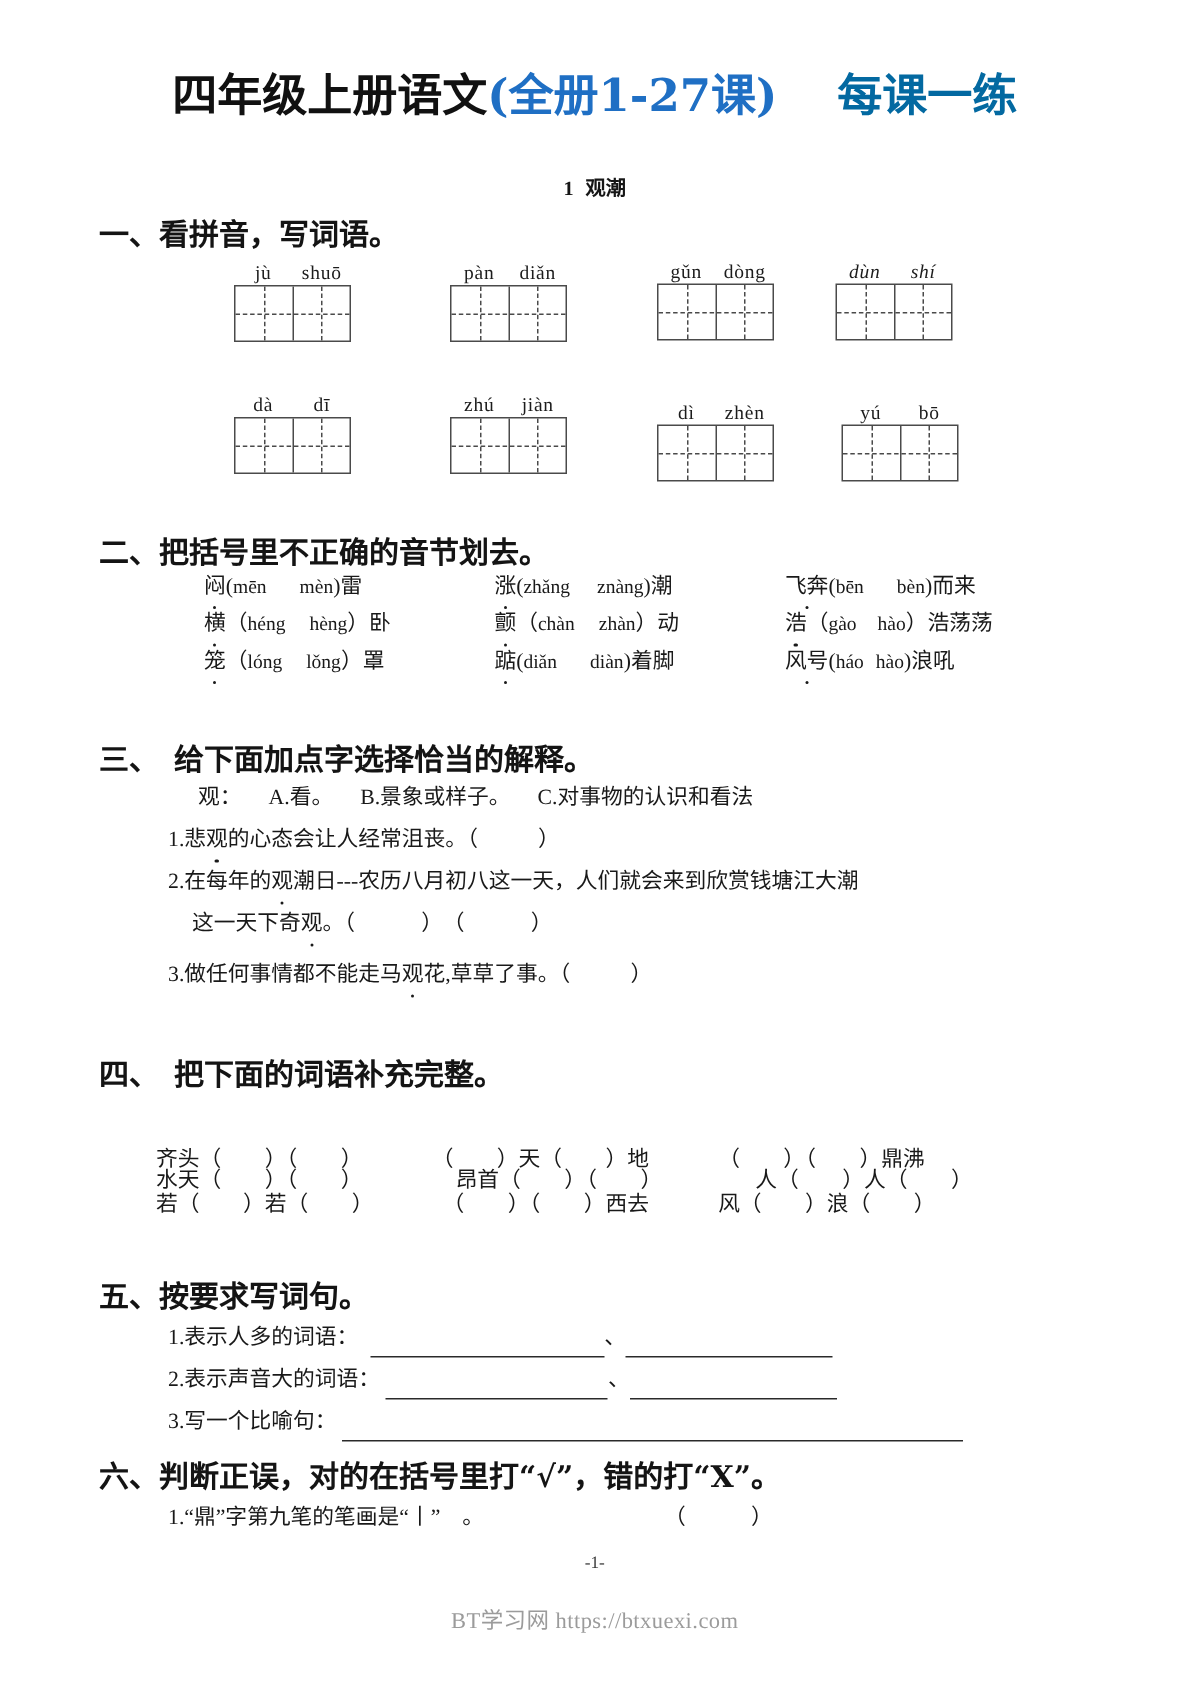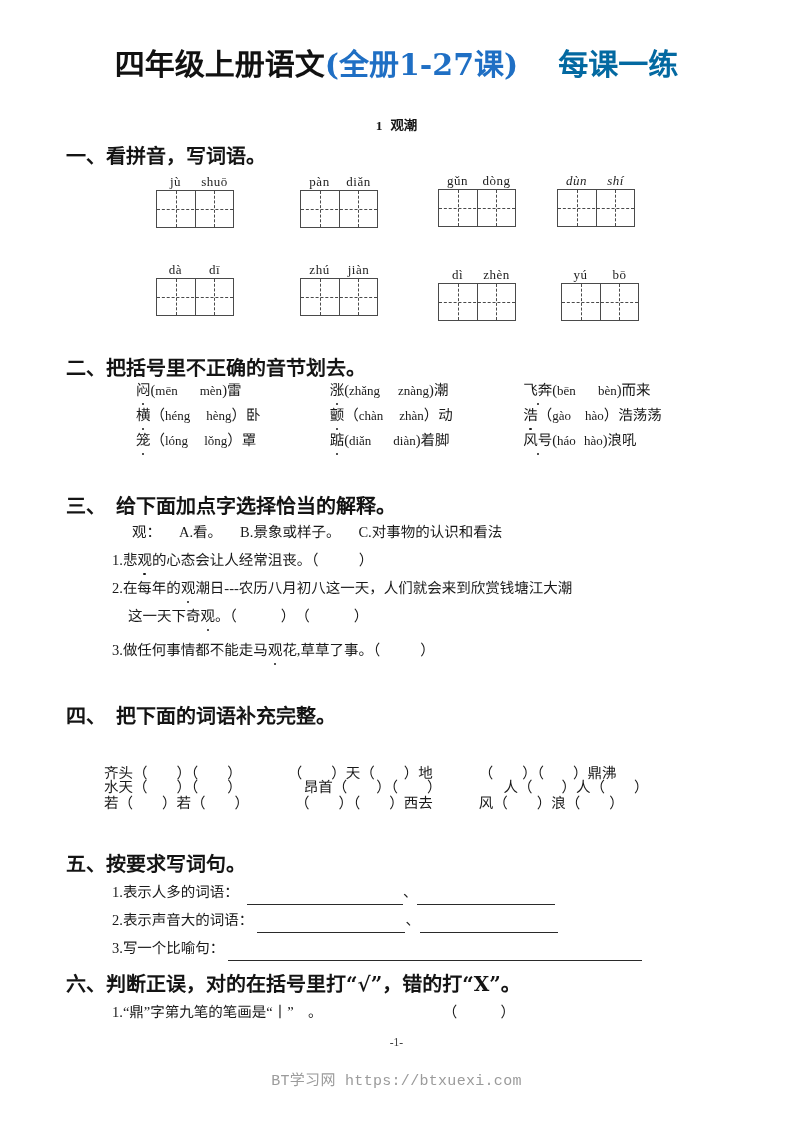--- a/index.html
+++ b/index.html
@@ -193,21 +193,21 @@
     font-family: "Liberation Serif", serif;
   }
   .watermark {
     position: absolute;
     left: 0;
     right: 0;
     top: 1068px;
     text-align: center;
     font-size: 15px;
     color: #9b9b9b;
-    font-family: Liberation Mono, monospace;
+    font-family: Liberation Serif, serif;
     letter-spacing: 0.3px;
   }
 </style>
 </head>
 <body>
 
 <div class="page">
 
   <div class="doc-title">
     <span class="t-black">四年级上册语文</span><span class="t-blue">(全册1-27课)</span><span class="t-red">每课一练</span>

